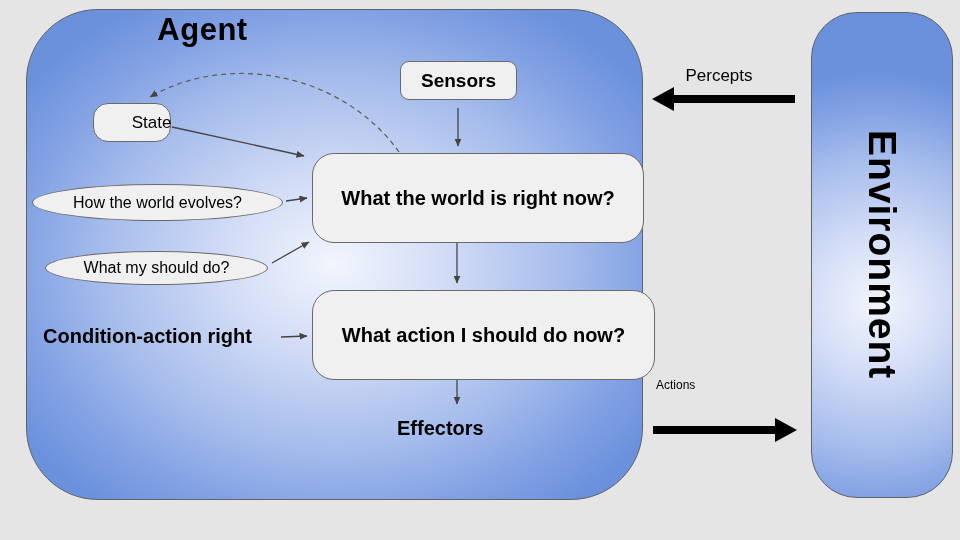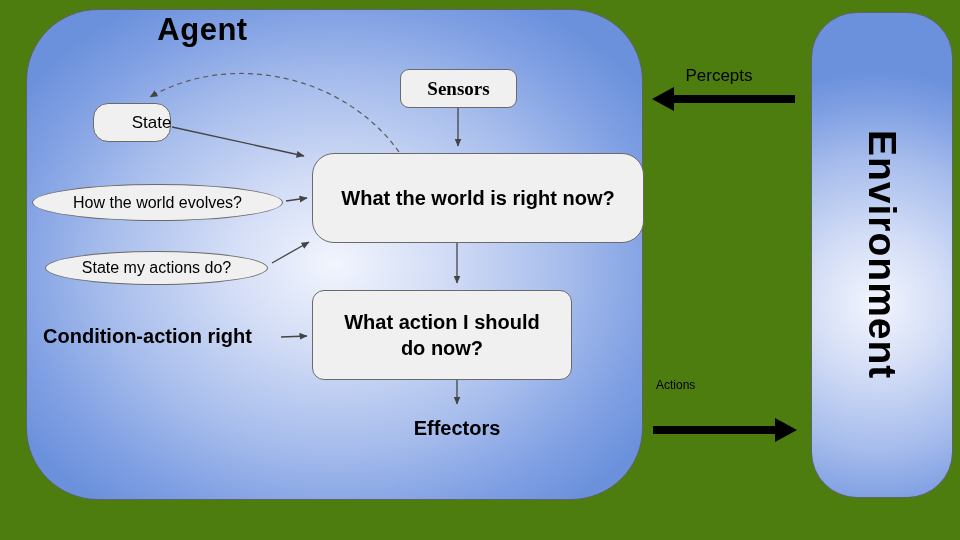--- a/index.html
+++ b/index.html
@@ -1,18 +1,18 @@
 <!DOCTYPE html>
 <html><head>
 <meta charset="utf-8">
 <style>
   html,body{margin:0;padding:0;background:#ffffff;}
   #canvas{
     position:relative;width:960px;height:540px;overflow:hidden;
-    font-family:"Liberation Sans",sans-serif;color:#000;background:#4d7c0f;
+    font-family:"Liberation Sans",sans-serif;color:#000;background:#e5e5e5;
   }
   
   .container{
     position:absolute;border:1px solid #5f6368;box-sizing:border-box;
   }
   #agent-box{
     left:26px;top:9px;width:617px;height:491px;border-radius:72px;
     background:radial-gradient(ellipse 62% 62% at 50% 52%,
       #f2f5fd 0%, #d3ddf6 28%, #a7bdec 60%, #7f9fe3 85%, #6b91dc 100%);
   }
@@ -29,37 +29,37 @@
     position:absolute;left:811px;top:12px;width:142px;height:486px;
     display:flex;align-items:center;justify-content:center;
     writing-mode:vertical-rl;font-size:39px;font-weight:bold;letter-spacing:1px;
   }
   
   .node{
     position:absolute;background:#f0f0f0;border:1.3px solid #6a6a6a;
     display:flex;align-items:center;justify-content:center;text-align:center;
     box-sizing:border-box;z-index:2;
   }
-  #sensors-node{left:400px;top:69px;width:117px;height:39px;border-radius:9px;
-    font-weight:bold;font-size:19px;font-family:Liberation Serif, serif;}
+  #sensors-node{left:400px;top:61px;width:117px;height:39px;border-radius:9px;
+    font-weight:bold;font-size:19px;}
   #state-node{left:93px;top:103px;width:78px;height:39px;border-radius:15px;
     font-size:17px;padding-left:39px;}
   #evolves-node{left:32px;top:184px;width:251px;height:37px;border-radius:50%;
     font-size:16px;}
   #actionsdo-node{left:45px;top:251px;width:223px;height:34px;border-radius:50%;
     font-size:16px;}
   #worldnow-node{left:312px;top:153px;width:332px;height:90px;border-radius:22px;
     font-weight:bold;font-size:20px;line-height:26px;padding:0 22px;}
-  #actionnow-node{left:312px;top:290px;width:260px;height:90px;border-radius:12px;
+  #actionnow-node{left:312px;top:290px;width:343px;height:90px;border-radius:22px;
     font-weight:bold;font-size:20px;line-height:26px;padding:0 22px;}
   
   .free-label{position:absolute;z-index:2;}
   #condition-label{left:30px;top:325px;width:235px;text-align:center;
     font-size:20px;font-weight:bold;}
-  #effectors-label{left:397px;top:417px;width:120px;text-align:center;
+  #effectors-label{left:397px;top:417px;width:120px;text-align:left;
     font-size:20px;font-weight:bold;}
   #percepts-label{left:659px;top:66px;width:120px;text-align:center;font-size:17px;}
   #actions-label{left:656px;top:378px;width:120px;font-size:12px;}
   
   #arrow-layer{position:absolute;left:0;top:0;width:960px;height:540px;
     z-index:3;pointer-events:none;}
 </style>
 </head>
 <body>
 
@@ -74,21 +74,21 @@
   <div id="sensors-node" class="node">
     <span>Sensors</span>
   </div>
   <div id="state-node" class="node">
     <span>State</span>
   </div>
   <div id="evolves-node" class="node">
     <span>How the world evolves?</span>
   </div>
   <div id="actionsdo-node" class="node">
-    <span>State my actions do?</span>
+    <span>What my should do?</span>
   </div>
   <div id="worldnow-node" class="node">
     <span>What the world is right now?</span>
   </div>
   <div id="actionnow-node" class="node">
     <span>What action I should do now?</span>
   </div>
 
   <div id="condition-label" class="free-label">Condition-action right</div>
   <div id="effectors-label" class="free-label">Effectors</div>

